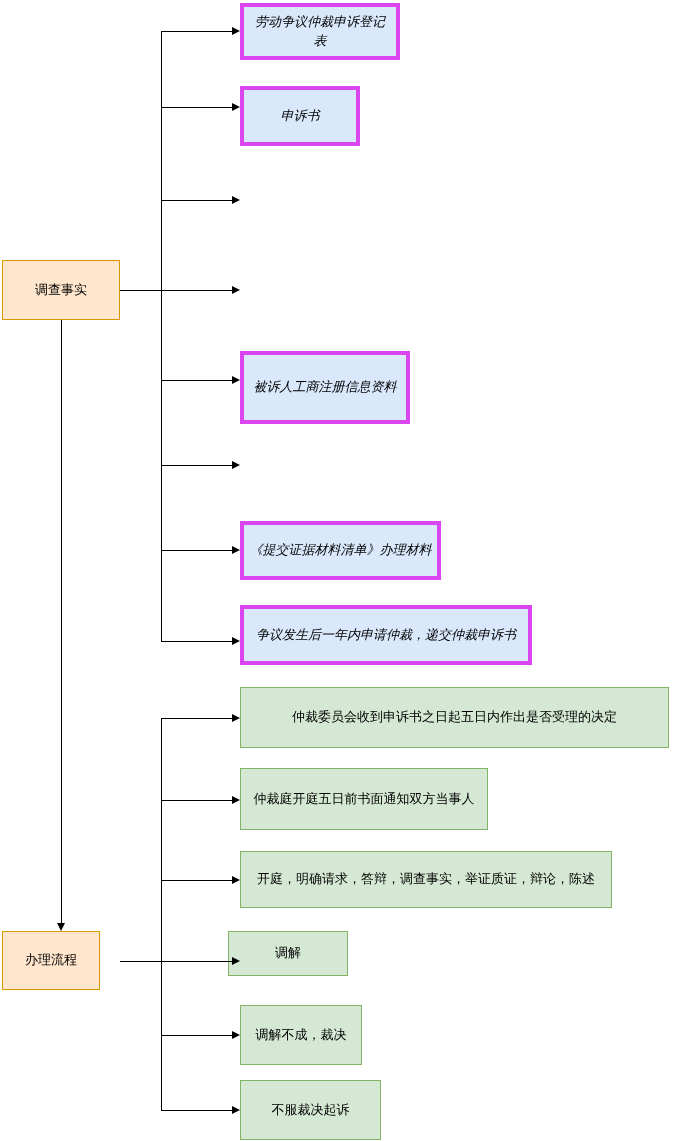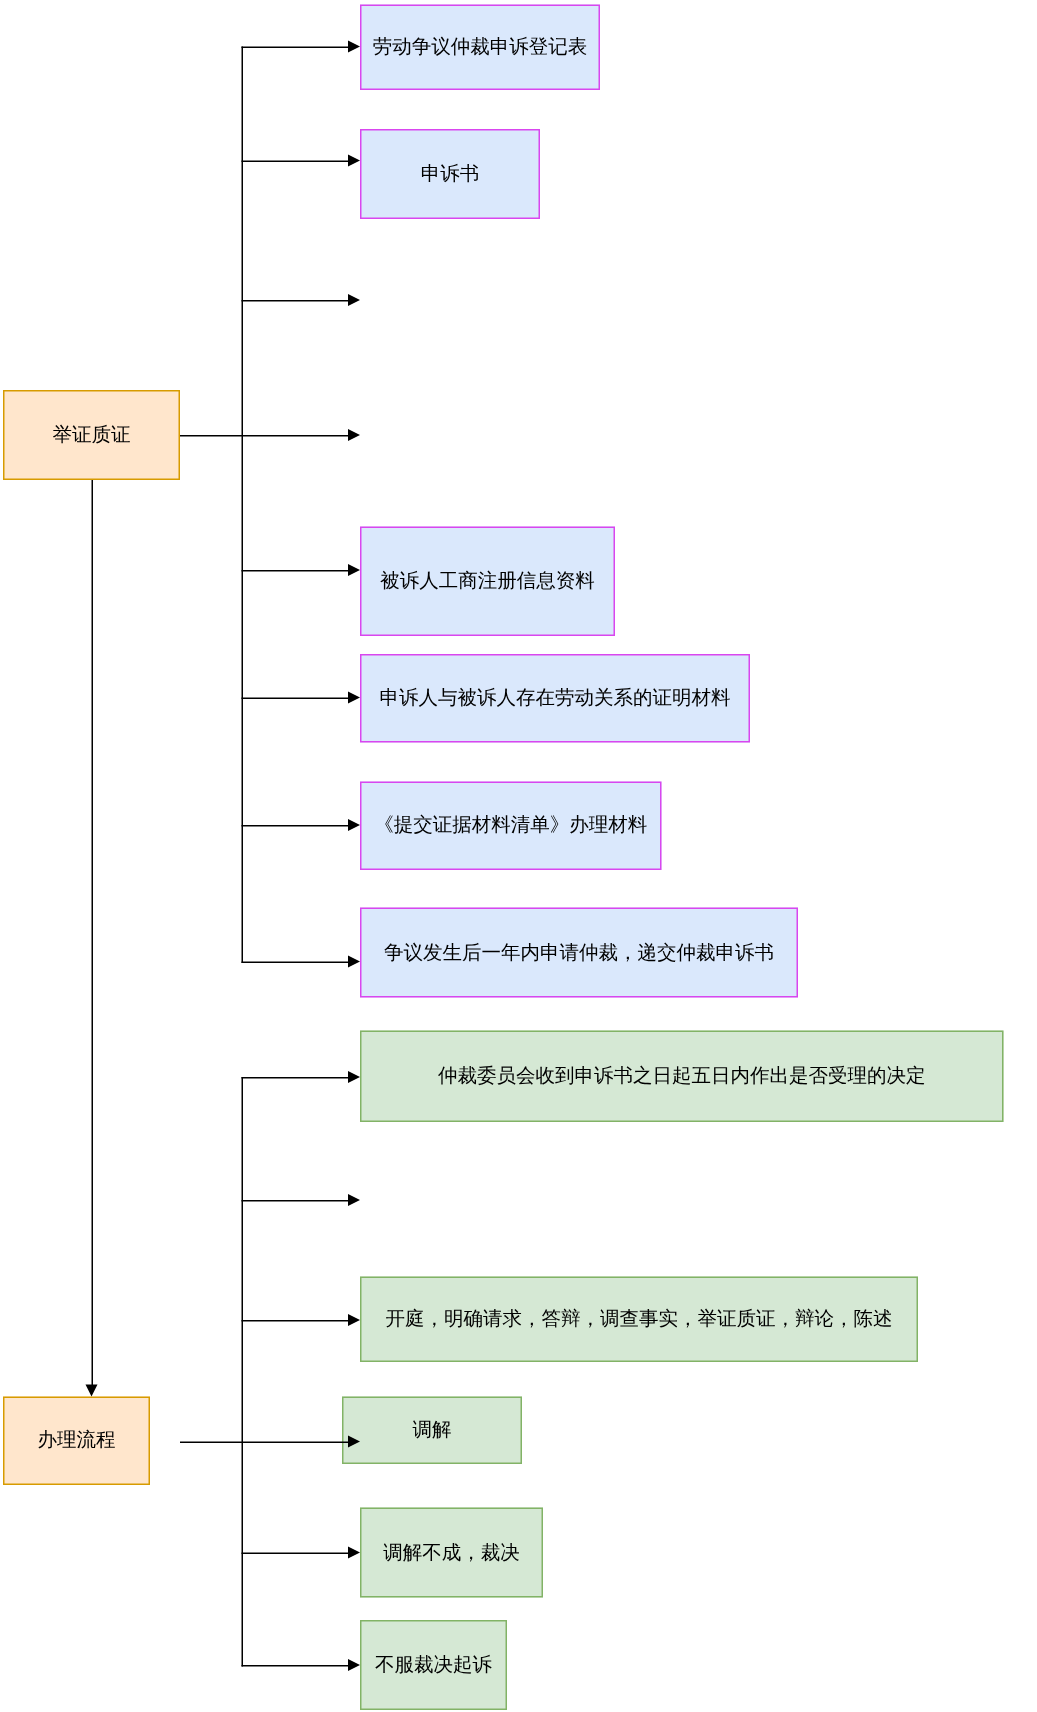--- a/index.html
+++ b/index.html
@@ -20,21 +20,21 @@
     box-sizing: border-box;
     display: flex;
     align-items: center;
     justify-content: center;
     text-align: center;
     font-size: 13px;
     line-height: 1.45;
     color: #000000;
     padding: 2px 5px;
   }
-  .node.blue   { background: #dae8fc; border: 1px solid #d946ef; }
+  .node.blue   { background: #dae8fc; border: 4px solid #d946ef; font-style: italic; }
   .node.green  { background: #d5e8d4; border: 1px solid #82b366; }
   .node.orange { background: #ffe6cc; border: 1px solid #d79b00; }
   .hline, .vline {
     position: absolute;
     background: #000000;
   }
   .hline { height: 1px; }
   .vline { width: 1px; }
   .arrow-r {
     position: absolute;
@@ -49,35 +49,35 @@
     border-top: 8px solid #000000;
     border-left: 4.5px solid transparent;
     border-right: 4.5px solid transparent;
   }
 </style>
 </head>
 <body>
 
 <div id="canvas">
 
-  <div class="node orange" style="left:2px;top:260px;width:118px;height:60px">举证质证</div>
+  <div class="node orange" style="left:2px;top:260px;width:118px;height:60px">调查事实</div>
   <div class="node orange" style="left:2px;top:931px;width:98px;height:59px">办理流程</div>
 
   <div class="node blue" style="left:240px;top:3px;width:160px;height:57px">劳动争议仲裁申诉登记表</div>
   <div class="node blue" style="left:240px;top:86px;width:120px;height:60px">申诉书</div>
   <div class="node blue" style="left:240px;top:351px;width:170px;height:73px">被诉人工商注册信息资料</div>
-  <div class="node blue" style="left:240px;top:436px;width:260px;height:59px">申诉人与被诉人存在劳动关系的证明材料</div>
   <div class="node blue" style="left:240px;top:521px;width:201px;height:59px">《提交证据材料清单》办理材料</div>
   <div class="node blue" style="left:240px;top:605px;width:292px;height:60px">争议发生后一年内申请仲裁，递交仲裁申诉书</div>
 
   <div class="node green" style="left:240px;top:687px;width:429px;height:61px">仲裁委员会收到申诉书之日起五日内作出是否受理的决定</div>
+  <div class="node green" style="left:240px;top:768px;width:248px;height:62px">仲裁庭开庭五日前书面通知双方当事人</div>
   <div class="node green" style="left:240px;top:851px;width:372px;height:57px">开庭，明确请求，答辩，调查事实，举证质证，辩论，陈述</div>
   <div class="node green" style="left:228px;top:931px;width:120px;height:45px">调解</div>
   <div class="node green" style="left:240px;top:1005px;width:122px;height:60px">调解不成，裁决</div>
-  <div class="node green" style="left:240px;top:1080px;width:98px;height:60px">不服裁决起诉</div>
+  <div class="node green" style="left:240px;top:1080px;width:141px;height:60px">不服裁决起诉</div>
 
   <div class="vline" style="left:161px;top:31px;height:611px"></div>
   <div class="hline" style="left:161px;top:31px;width:72px"></div>
   <div class="hline" style="left:161px;top:107px;width:72px"></div>
   <div class="hline" style="left:161px;top:200px;width:72px"></div>
   <div class="hline" style="left:120px;top:290px;width:113px"></div>
   <div class="hline" style="left:161px;top:380px;width:72px"></div>
   <div class="hline" style="left:161px;top:465px;width:72px"></div>
   <div class="hline" style="left:161px;top:550px;width:72px"></div>
   <div class="hline" style="left:161px;top:641px;width:72px"></div>

